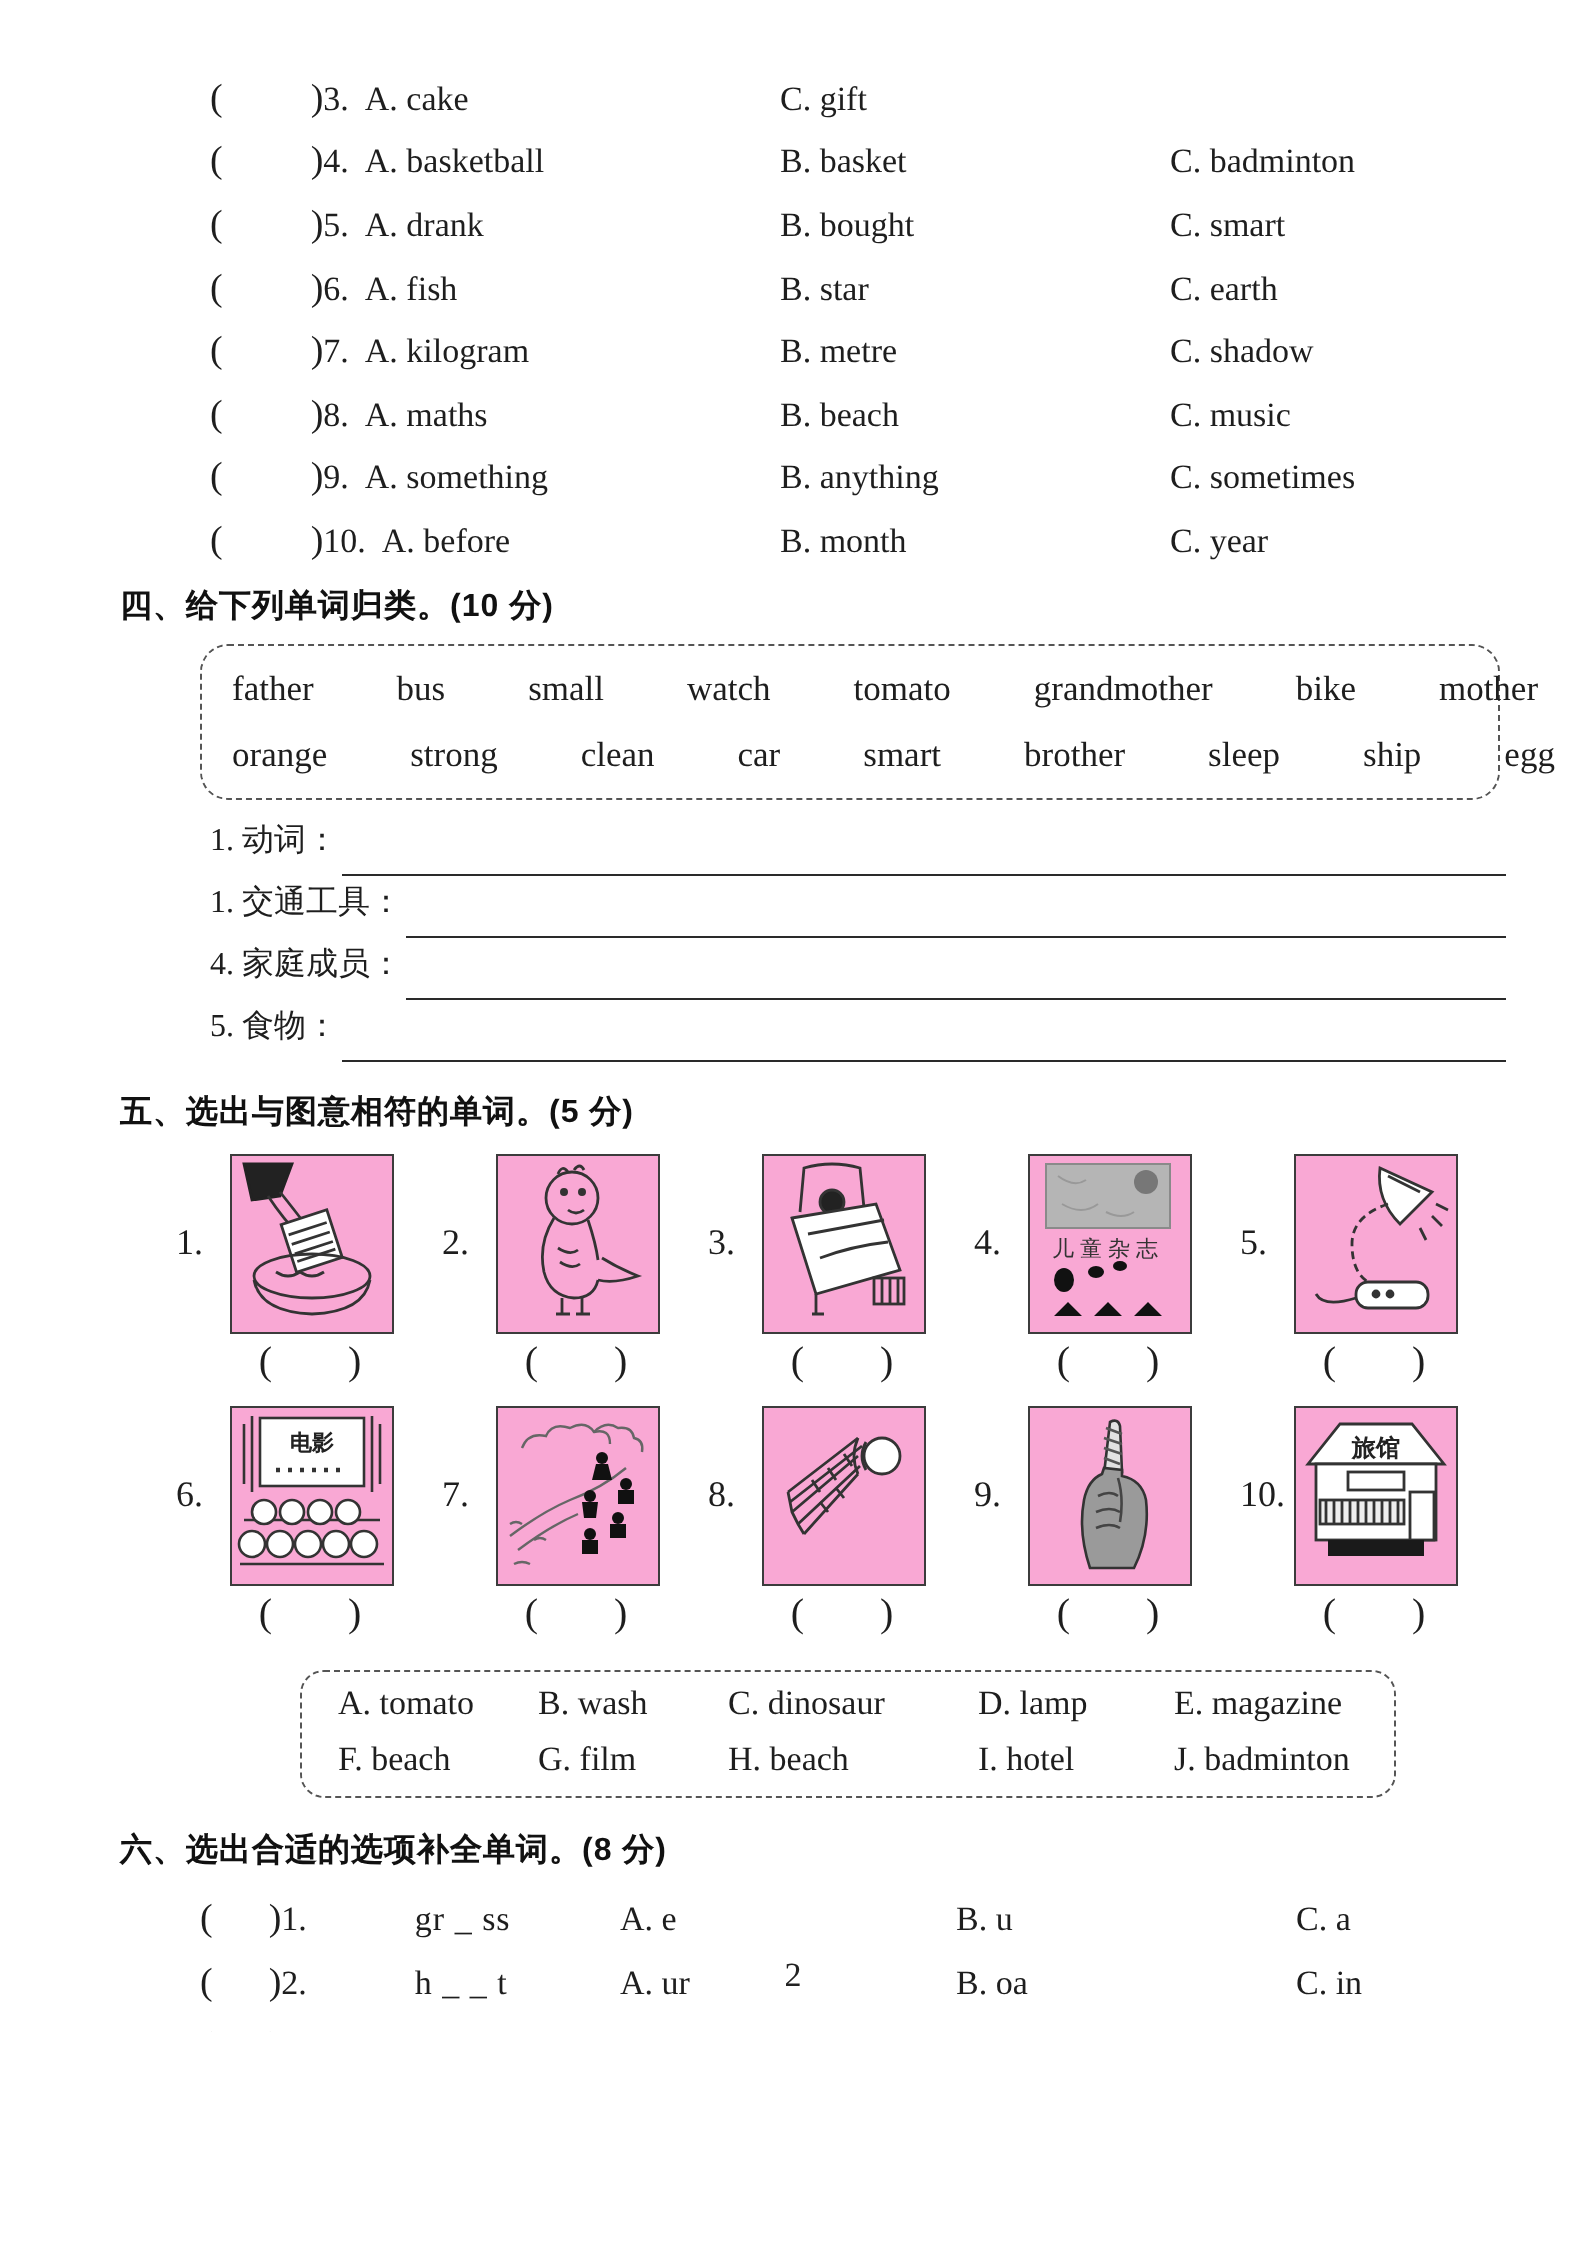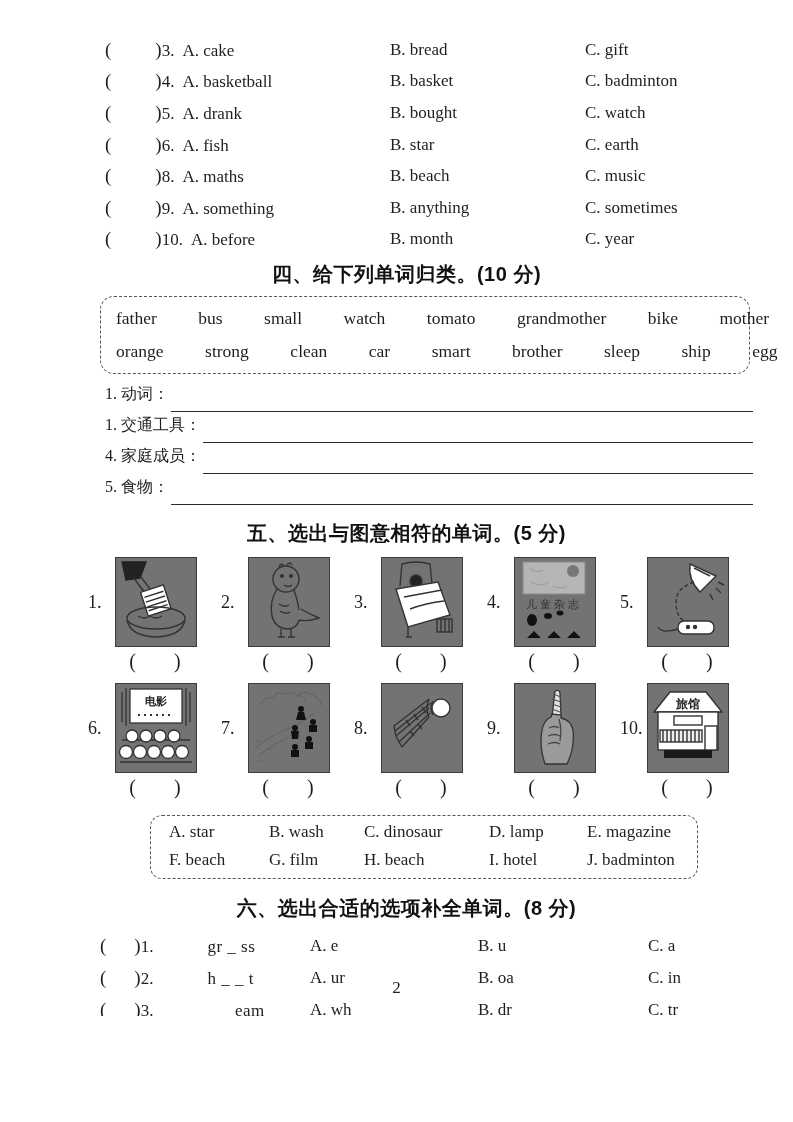--- a/index.html
+++ b/index.html
@@ -6,43 +6,43 @@
   .page{
     position:relative;width:793px;height:1016px;margin:0 auto;background:#fff;
     font-family:"Liberation Serif",serif;color:#1e1e1e;box-sizing:border-box;
     padding:34px 40px 0 60px;overflow:hidden;
   }
   
   .gap{display:inline-block;}
   .g40{width:44px;} .g26{width:28px;} .g36{width:38px;}
   .paren{font-size:19px;}
   .sec-title{
-    font-family:"Liberation Sans",sans-serif;font-weight:700;font-size:20px;
-    color:#111;letter-spacing:0.5px;margin:6px 0 4px 0;white-space:nowrap;text-align:center;
+    font-family:"Liberation Sans",sans-serif;font-weight:700;font-size:16px;
+    color:#111;letter-spacing:0.5px;margin:6px 0 4px 0;white-space:nowrap;
   }
   
   .mc-table{margin-left:45px;}
   .mc-row{display:grid;grid-template-columns:285px 195px 1fr;height:31.6px;align-items:center;font-size:17px;}
   .mc-num{margin-right:8px;}
   
   .word-box{
     margin:8px 0 10px 40px;width:618px;border:1.6px dashed #555;border-radius:14px;
     padding:5px 15px;font-size:17.5px;
   }
   .wb-line{line-height:33px;white-space:pre;word-spacing:6px;}
   .cat-list{margin:10px 0 0 45px;}
   .cat-line{display:flex;height:31px;font-size:16px;}
   .cat-label{white-space:nowrap;}
   .cat-blank{flex:1;border-bottom:1.3px solid #2a2a2a;margin:0 0 3px 2px;max-width:640px;}
   
   .pic-row{display:flex;margin-left:28px;margin-top:10px;}
   .pic-cell{width:133px;display:flex;flex-direction:column;}
   .pic-top{display:flex;align-items:center;}
   .pic-num{width:27px;font-size:18px;text-align:left;flex:none;}
-  .pic-frame{width:80px;height:88px;border:1.4px solid #3c3c3c;background:#737373;flex:none;}
+  .pic-frame{width:80px;height:88px;border:1.4px solid #3c3c3c;background:#f9a8d4;flex:none;}
   .pic-frame svg{display:block;}
   .pic-ans{margin-left:27px;width:80px;text-align:center;font-size:20px;margin-top:3px;}
   .opt-box{
     margin:16px 0 0 90px;width:528px;border:1.6px dashed #555;border-radius:12px;
     padding:6px 0 8px 18px;
   }
   .opt-grid{display:grid;grid-template-columns:100px 95px 125px 98px auto;row-gap:8px;font-size:17px;}
   
   .p6-table{margin-left:40px;margin-top:8px;}
   .p6-row{display:grid;grid-template-columns:210px 168px 170px 1fr;height:32px;align-items:center;font-size:17px;}
@@ -53,42 +53,46 @@
 </style>
 </head>
 <body>
 
 <div class="page">
 
   <div class="mc-table">
 
     <div class="mc-row">
       <span><span class="pblank"><span class="paren">(</span><span class="gap g40"></span><span class="paren">)</span></span><span class="mc-num">3.</span><span>A. cake</span></span>
-      <span>B. bread</span>
       <span>C. gift</span>
     </div>
 
     <div class="mc-row">
       <span><span class="pblank"><span class="paren">(</span><span class="gap g40"></span><span class="paren">)</span></span><span class="mc-num">4.</span><span>A. basketball</span></span>
       <span>B. basket</span>
       <span>C. badminton</span>
     </div>
 
     <div class="mc-row">
       <span><span class="pblank"><span class="paren">(</span><span class="gap g40"></span><span class="paren">)</span></span><span class="mc-num">5.</span><span>A. drank</span></span>
       <span>B. bought</span>
-      <span>C. watch</span>
+      <span>C. smart</span>
     </div>
 
     <div class="mc-row">
       <span><span class="pblank"><span class="paren">(</span><span class="gap g40"></span><span class="paren">)</span></span><span class="mc-num">6.</span><span>A. fish</span></span>
       <span>B. star</span>
       <span>C. earth</span>
     </div>
 
+    <div class="mc-row">
+      <span><span class="pblank"><span class="paren">(</span><span class="gap g40"></span><span class="paren">)</span></span><span class="mc-num">7.</span><span>A. kilogram</span></span>
+      <span>B. metre</span>
+      <span>C. shadow</span>
+    </div>
 
     <div class="mc-row">
       <span><span class="pblank"><span class="paren">(</span><span class="gap g40"></span><span class="paren">)</span></span><span class="mc-num">8.</span><span>A. maths</span></span>
       <span>B. beach</span>
       <span>C. music</span>
     </div>
 
     <div class="mc-row">
       <span><span class="pblank"><span class="paren">(</span><span class="gap g40"></span><span class="paren">)</span></span><span class="mc-num">9.</span><span>A. something</span></span>
       <span>B. anything</span>
@@ -351,21 +355,21 @@
             </g>
           </svg>
         </div>
       </div>
       <div class="pic-ans"><span>(</span><span class="gap g36"></span><span>)</span></div>
     </div>
   </div>
 
   <div class="opt-box">
     <div class="opt-grid">
-      <span>A. star</span>
+      <span>A. tomato</span>
       <span>B. wash</span>
       <span>C. dinosaur</span>
       <span>D. lamp</span>
       <span>E. magazine</span>
       <span>F. beach</span>
       <span>G. film</span>
       <span>H. beach</span>
       <span>I. hotel</span>
       <span>J. badminton</span>
     </div>

